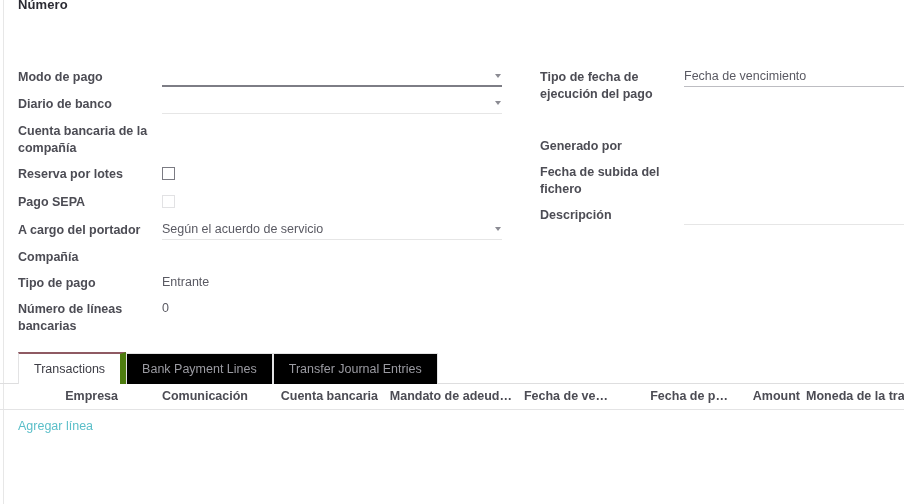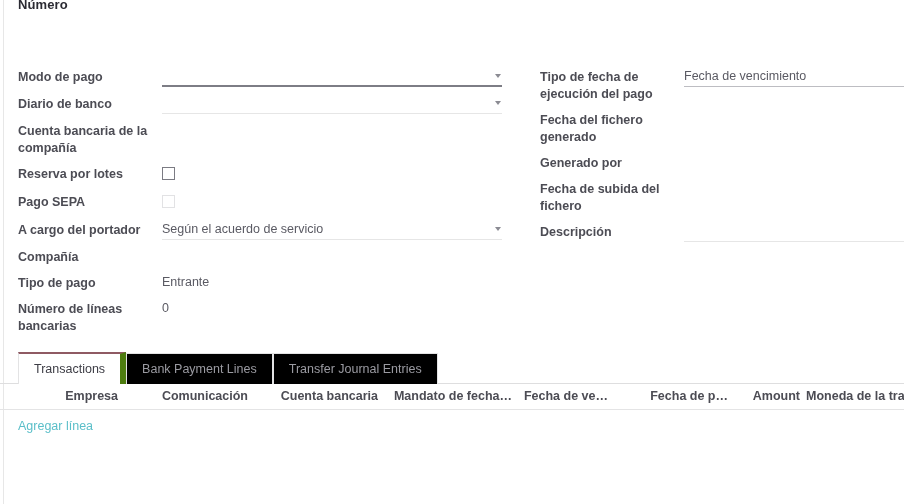--- a/index.html
+++ b/index.html
@@ -335,21 +335,20 @@
         <div class="frow">
           <div class="flabel">Tipo de fecha de ejecución del pago</div>
           <div class="fvalue">
             <div class="uline mid">
               <span class="txt">Fecha de vencimiento</span>
             </div>
           </div>
         </div>
 
         <div class="frow">
-          <div class="flabel">Fecha del fichero generado</div>
           <div class="fvalue">
             <span class="rotext"></span>
           </div>
         </div>
 
         <div class="frow">
           <div class="flabel">Generado por</div>
           <div class="fvalue">
             <span class="rotext"></span>
           </div>
@@ -398,21 +397,21 @@
             <col style="width:96px">
             <col style="width:120px">
           <col style="width:72px">
             <col style="width:98px">
         </colgroup>
         <thead>
           <tr>
             <th class="pad-first">Empresa</th>
             <th>Comunicación</th>
             <th>Cuenta bancaria</th>
-            <th>Mandato de fecha…</th>
+            <th>Mandato de adeud…</th>
             <th>Fecha de ve…</th>
             <th>Fecha de p…</th>
             <th class="num">Amount</th>
             <th>Moneda de la tran…</th>
           </tr>
         </thead>
         <tbody>
           <tr class="addline-row">
             <td colspan="8">
               <span class="addline">Agregar línea</span>

